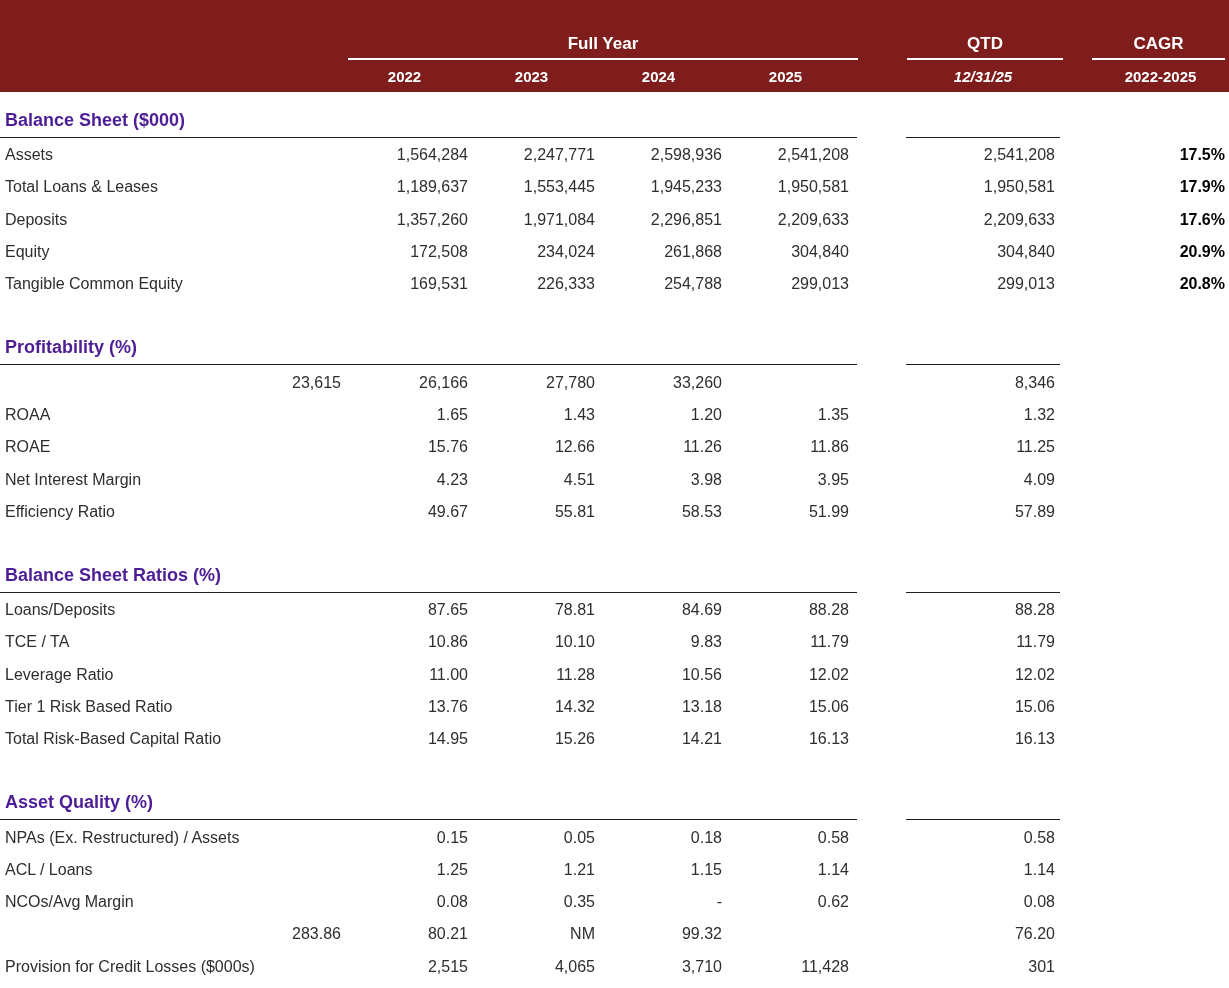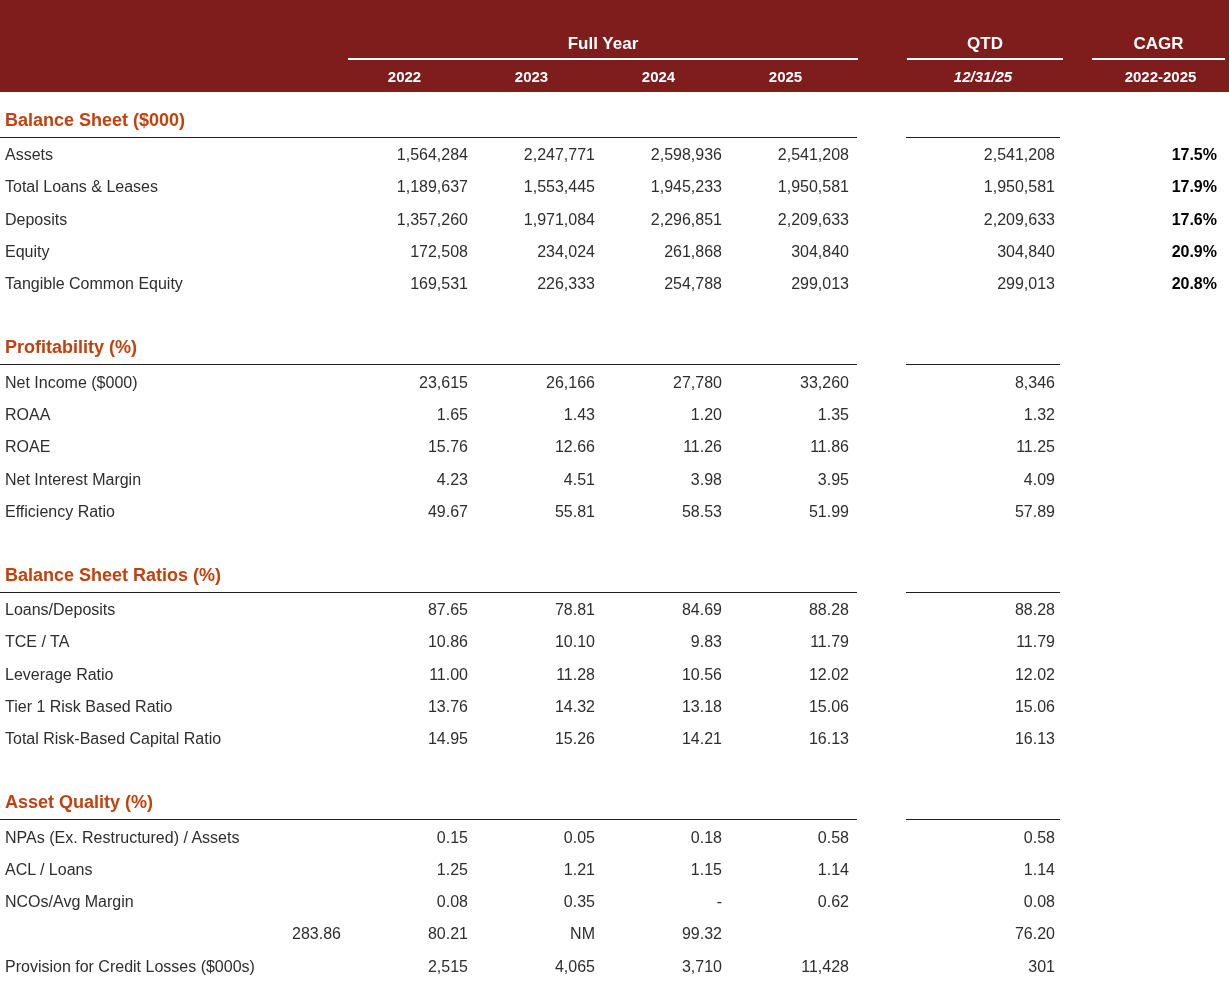--- a/index.html
+++ b/index.html
@@ -26,30 +26,30 @@
   .gc.cagrg{ grid-column:9;     margin-right:4px; }
   .year-row { height:32px; align-items:center; }
   .year-row > div { color:#fff; font-weight:bold; font-size:15px; text-align:center; }
   .yc { }
   .qtdh { grid-column:7;font-style:italic; }
   .cagrh{ grid-column:9; }
   
   .section + .section { margin-top:20px; }
   .title-row { height:44px; display:flex; align-items:flex-end; padding:0 0 6px 5px; }
   .section:first-child .title-row { height:45px; }
-  .stitle { font-weight:bold; font-size:18px; color:#c2410c; }
+  .stitle { font-weight:bold; font-size:18px; color:#4c1d95; }
   .rule-row { display:flex; height:2px; }
   .rule-row .seg1 { width:857px; border-top:1.5px solid #1f1f1f; }
   .rule-row .sp   { width:49px; }
   .rule-row .seg2 { width:154px; border-top:1.5px solid #1f1f1f; }
   .drow { height:32.3px; align-items:center; }
   .lbl { padding-left:5px; white-space:nowrap; }
   .num { text-align:right; font-variant-numeric:tabular-nums; }
   .num.qtdv  { grid-column:7; padding-right:5px; }
-  .num.cagrv { grid-column:9; padding-right:12px; font-weight:bold; color:#000; }
+  .num.cagrv { grid-column:9; padding-right:4px; font-weight:bold; color:#000; }
 </style>
 </head>
 <body>
 
 <header class="band" style="background: #7f1d1d;">
   <div class="grid group-row">
     <div class="gc fy">Full Year</div>
     <div class="gc qtdg">QTD</div>
     <div class="gc cagrg">CAGR</div>
   </div>
@@ -123,21 +123,20 @@
     <section class="section">
       <div class="title-row">
         <span class="stitle">Profitability (%)</span>
       </div>
       <div class="rule-row">
         <span class="seg1"></span>
         <span class="sp"></span>
         <span class="seg2"></span>
       </div>
       <div class="grid drow">
-        <div class="lbl">Net Income ($000)</div>
         <div class="num">23,615</div>
         <div class="num">26,166</div>
         <div class="num">27,780</div>
         <div class="num">33,260</div>
         <div class="num qtdv">8,346</div>
         <div class="num cagrv"></div>
       </div>
       <div class="grid drow">
         <div class="lbl">ROAA</div>
         <div class="num">1.65</div>

